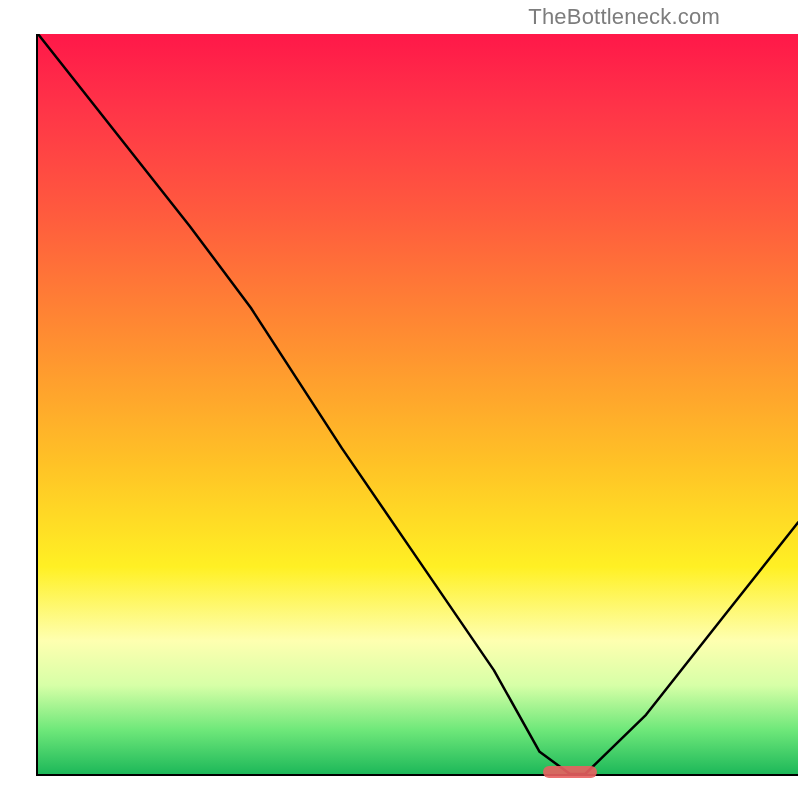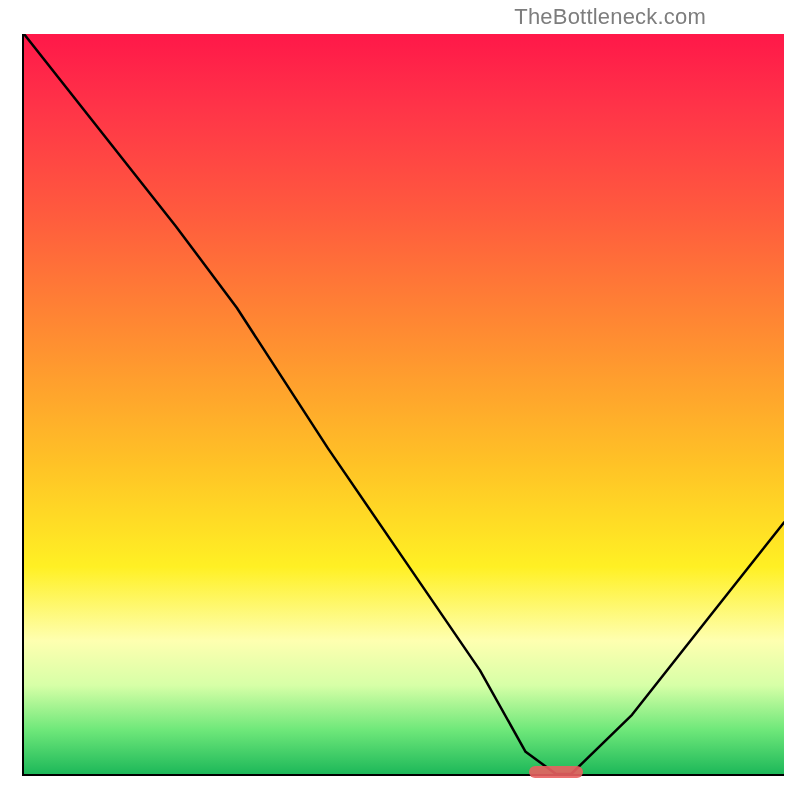--- a/index.html
+++ b/index.html
@@ -1,16 +1,16 @@
 <!DOCTYPE html>
 <html><head>
 <meta charset="utf-8">
 <style>
 html,body{margin:0;padding:0;width:800px;height:800px;background:#fff;font-family:Arial,Helvetica,sans-serif;}
-.canvas{position:relative;width:716px;height:800px;}
+.canvas{position:relative;width:716px;height:800px;margin-left:14px;}
 .watermark{position:absolute;top:4px;right:10px;color:#7d7d7d;font-size:22px;font-weight:400;letter-spacing:.2px;}
 .plot-area{position:absolute;left:22px;top:34px;width:760px;height:740px;border-left:2px solid #000;border-bottom:2px solid #000;}
 .gradient{position:absolute;inset:0;background:linear-gradient(to bottom,
  #ff1849 0%,
  #ff3448 10%,
  #ff5a3e 24%,
  #ff8a32 40%,
  #ffc226 58%,
  #fff024 72%,
  #feffb0 82%,

